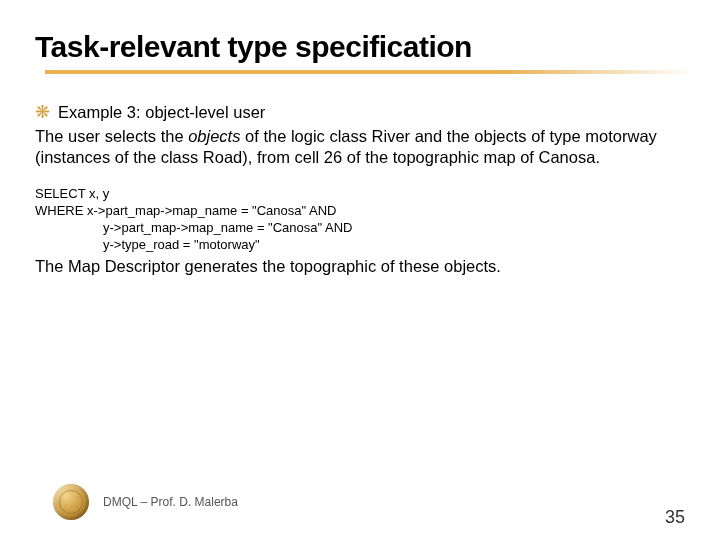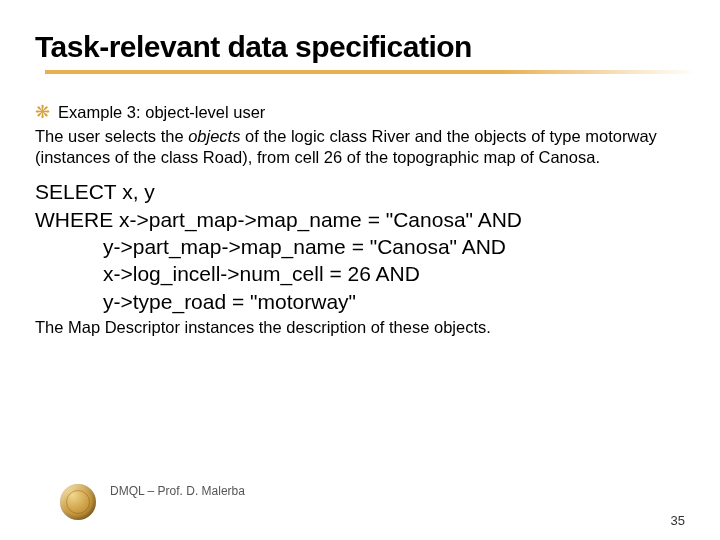--- a/index.html
+++ b/index.html
@@ -45,36 +45,37 @@
     line-height: 1.2;
   }
   .desc {
     margin-left: 24px;
     margin-bottom: 6px;
   }
   .italic { font-style: italic; }
   .bold { font-weight: bold; }
   .query {
     margin-left: 0;
-    margin-top: 10px;
-    font-size: 21px;
+    margin-top: 18px;
+    font-size: 13px;
     line-height: 1.3;
   }
   .query .indent {
     margin-left: 68px;
   }
   .closing {
     margin-top: 2px;
   }
   .footer {
     position: absolute;
     bottom: 20px;
-    left: 8px;
+    left: 1px;
     right: 0;
     display: flex;
+    align-items: center;
     padding: 0 52px;
   }
   .seal {
     width: 36px;
     height: 36px;
     border-radius: 50%;
     background: radial-gradient(circle at 35% 30%, #f0d890 0%, #d4a850 40%, #b88830 70%, #8a6020 100%);
     box-shadow: inset -2px -2px 4px rgba(0,0,0,0.3), inset 2px 2px 4px rgba(255,255,255,0.4);
     margin-right: 14px;
     position: relative;
@@ -87,49 +88,48 @@
     border: 1px solid rgba(120,80,20,0.4);
   }
   .footer-text {
     font-size: 12px;
     color: #555;
   }
   .pagenum {
     position: absolute;
     right: 35px;
     bottom: 12px;
-    font-size: 13px;
+    font-size: 18px;
     color: #333;
   }
 </style>
 </head>
 <body>
 
 <div class="slide">
-  <div class="title">Task-relevant data specification</div>
+  <div class="title">Task-relevant type specification</div>
   <div class="underline"></div>
 
   <div class="content">
     <div class="bullet-row">
       <span class="bullet">❋</span>
       <span>Example 3: object-level user</span>
     </div>
     <div class="desc" style="margin-left:0; text-indent:0;">
       <span>The user selects the </span><span class="italic">objects</span><span> of the logic class River and the objects of type motorway (instances of the class Road), from cell 26 of the topographic map of Canosa.</span>
     </div>
 
     <div class="query">
       <div>SELECT x, y</div>
       <div>WHERE x-&gt;part_map-&gt;map_name = "Canosa" AND</div>
       <div class="indent">y-&gt;part_map-&gt;map_name = "Canosa" AND</div>
-      <div class="indent">x-&gt;log_incell-&gt;num_cell = 26 AND</div>
       <div class="indent">y-&gt;type_road = "motorway"</div>
     </div>
 
-    <div class="closing">The Map Descriptor instances the description of these objects.</div>
+    <div class="closing">The Map Descriptor generates the topographic of these objects.</div>
   </div>
 </div>
 
 <div class="footer">
   <div class="seal"></div>
   <div class="footer-text">DMQL – Prof. D. Malerba</div>
 </div>
 <div class="pagenum">35</div>
 
 </body></html>

